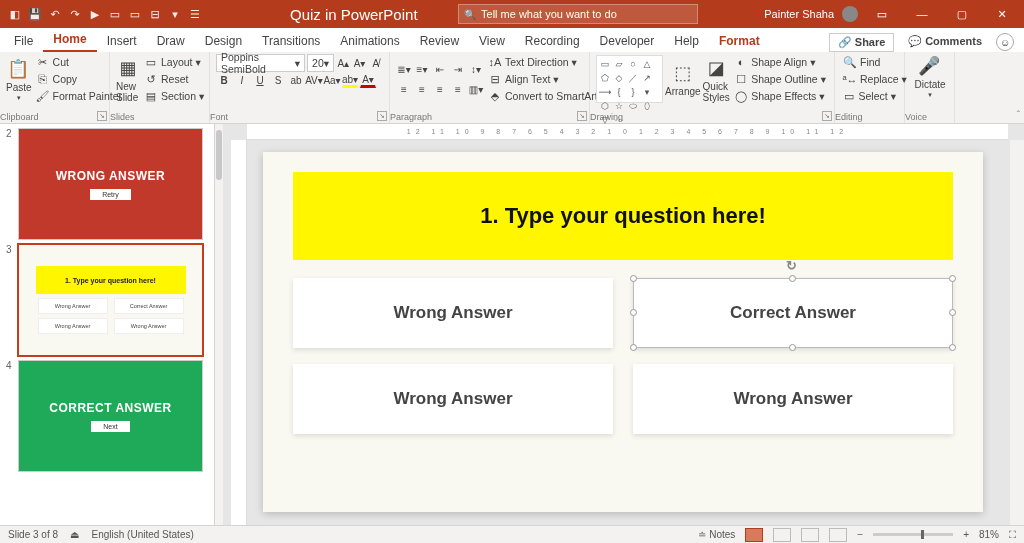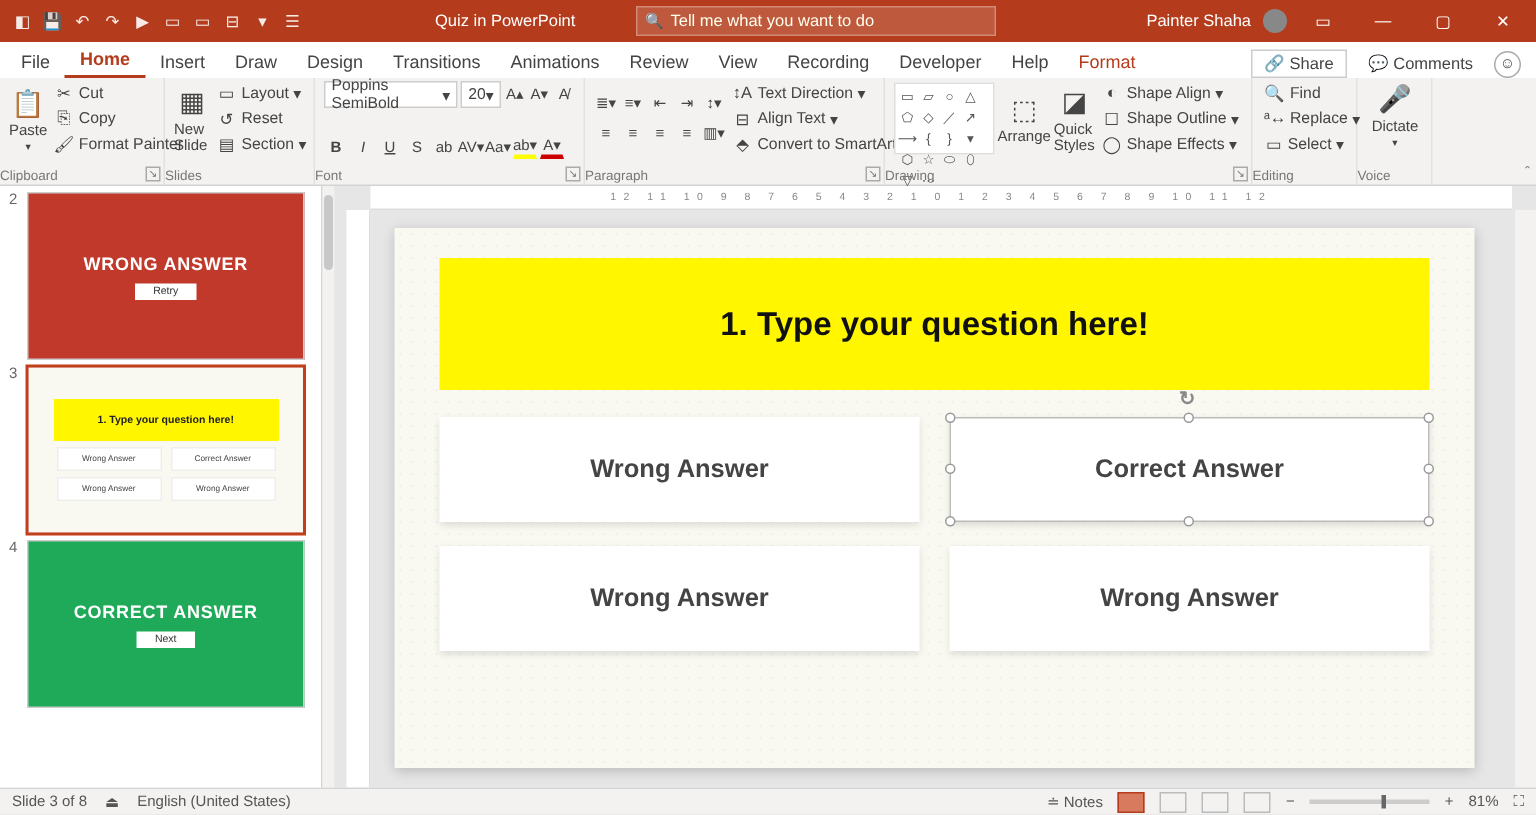--- a/index.html
+++ b/index.html
@@ -1,32 +1,32 @@
 <!DOCTYPE html>
 <html><head>
 <meta charset="utf-8">
 <style>
 * { margin:0; padding:0; box-sizing:border-box; font-family:"Segoe UI",Arial,sans-serif; }
 body { width:1024px; height:543px; background:#e6e6e6; overflow:hidden; font-size:11px; color:#444; }
 .titlebar { height:28px; background:#b43c1c; display:flex; align-items:center; color:#fff; }
 .qat { display:flex; gap:2px; padding:0 6px; }
 .qat-btn { width:18px; height:18px; display:flex; align-items:center; justify-content:center; font-size:11px; opacity:.9; }
-.title-text { flex:0 0 auto; margin-left:80px; font-size:11px; }
+.title-text { flex:0 0 auto; margin-left:80px; font-size:15px; }
 .tellme { margin-left:40px; width:240px; height:20px; background:rgba(255,255,255,.15); border:1px solid rgba(255,255,255,.3); display:flex; align-items:center; padding:0 6px; font-size:11px; color:#ffe; }
 .tellme .mag { margin-right:4px; font-size:10px; }
 .title-right { margin-left:auto; display:flex; align-items:center; gap:8px; padding-right:6px; }
 .user-name { font-size:11px; }
 .avatar { width:16px; height:16px; border-radius:50%; background:#888; }
 .win-btn { width:32px; height:24px; display:flex; align-items:center; justify-content:center; font-size:11px; }
 
 .menubar { height:24px; background:#fff; display:flex; align-items:flex-end; padding:0 4px; border-bottom:0; }
 .menu-item { padding:4px 10px 4px; font-size:12px; color:#444; cursor:default; }
 .menu-item.active { border-bottom:2px solid #b43c1c; color:#b43c1c; font-weight:600; }
-.menu-item.format { color:#b43c1c; }
-.menubar-right { margin-left:auto; display:flex; gap:6px; align-items:center; padding-right:6px; }
+.menu-item.format { color:#b43c1c;font-weight:bold; }
+.menubar-right { margin-left:auto; display:flex; gap:6px; padding-right:6px;font-weight:bold; }
 .share-btn { border:1px solid #ccc; padding:2px 8px; font-size:11px; background:#fff; }
 .comments-btn { font-size:11px; padding:2px 8px; }
 .smiley { width:18px; height:18px; border:1px solid #aaa; border-radius:50%; display:flex; align-items:center; justify-content:center; font-size:10px; }
 
 .ribbon { height:72px; background:#f3f2f1; border-bottom:1px solid #d4d4d4; display:flex; }
 .rgroup { border-right:1px solid #e1e1e1; padding:2px 6px 0; display:flex; flex-direction:column; position:relative; }
 .rgroup-label { position:absolute; bottom:1px; left:0; right:0; font-size:9px; color:#777; }
 .dlaunch { position:absolute; right:2px; bottom:2px; width:10px; height:10px; border:1px solid #aaa; font-size:7px; display:flex; align-items:center; justify-content:center; color:#777; }
 .rbtn { display:flex; align-items:center; gap:3px; font-size:10.5px; color:#444; padding:1px 2px; white-space:nowrap; }
 .rbtn .ic { width:14px; height:14px; display:inline-flex; align-items:center; justify-content:center; font-size:11px; }
@@ -180,21 +180,21 @@
             <span class="ic">↺</span>
             <span>Reset</span>
           </div>
         <div class="rbtn"><span class="ic">▤</span><span>Section</span>▾</div>
       </div>
     </div>
     <div class="rgroup-label">Slides</div>
   </div>
 
   <div class="rgroup" style="width:180px">
-    <div class="stack" style="gap:18px">
+    <div class="stack" style="gap:0">
       <div class="row">
         <div class="font-combo font-name"><span>Poppins SemiBold</span> ▾</div>
         <div class="font-combo font-size"><span>20</span> ▾</div>
         <div class="fc-btn">A▴</div>
         <div class="fc-btn">A▾</div>
         <div class="fc-btn">A̸</div>
       </div>
       <div class="row">
         <div class="fc-btn">
             <b>B</b>

